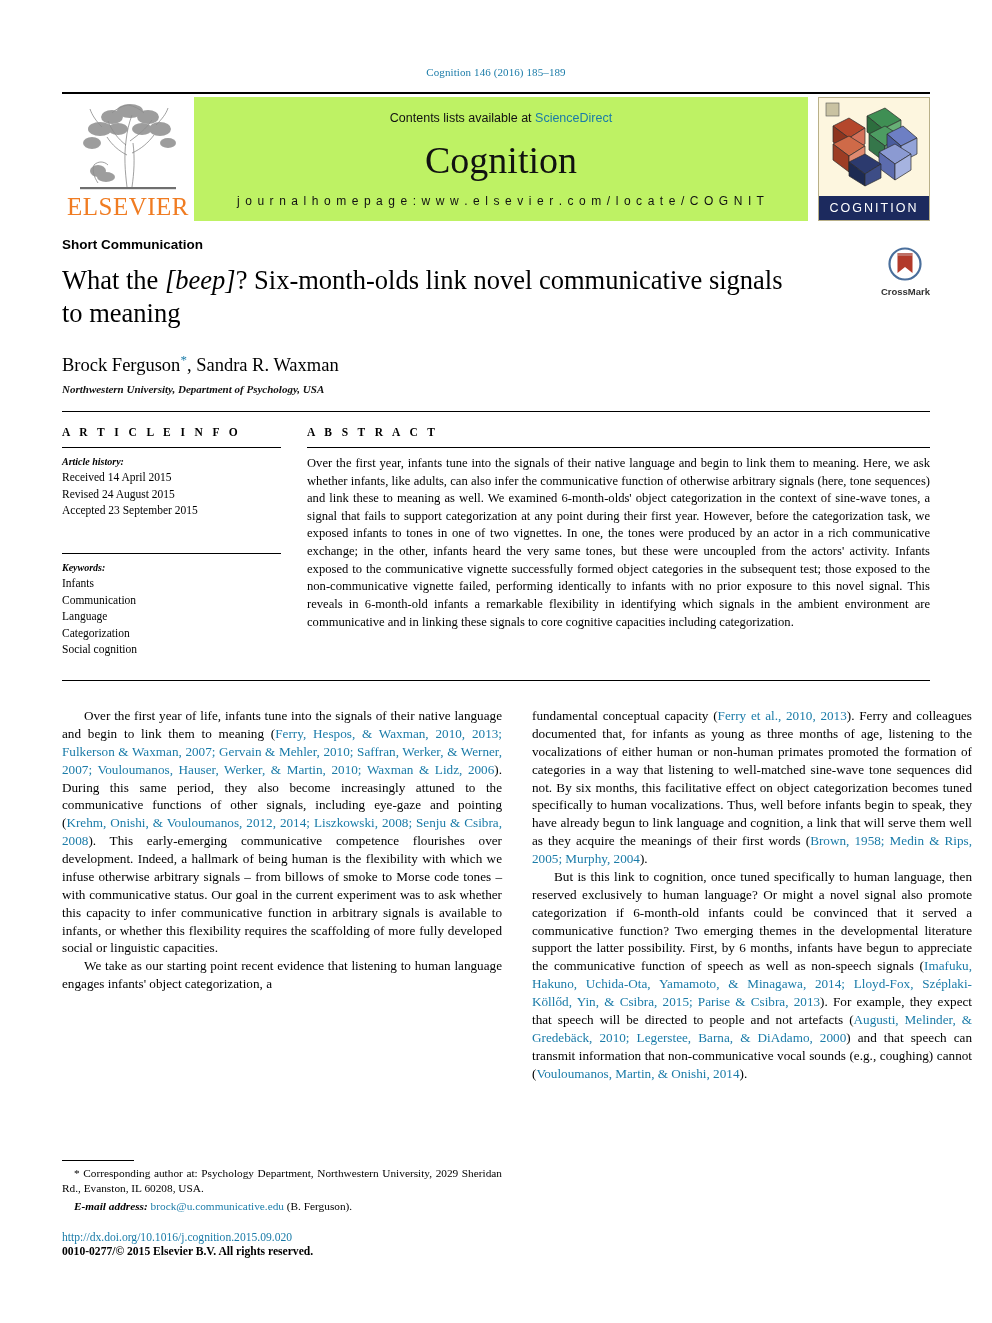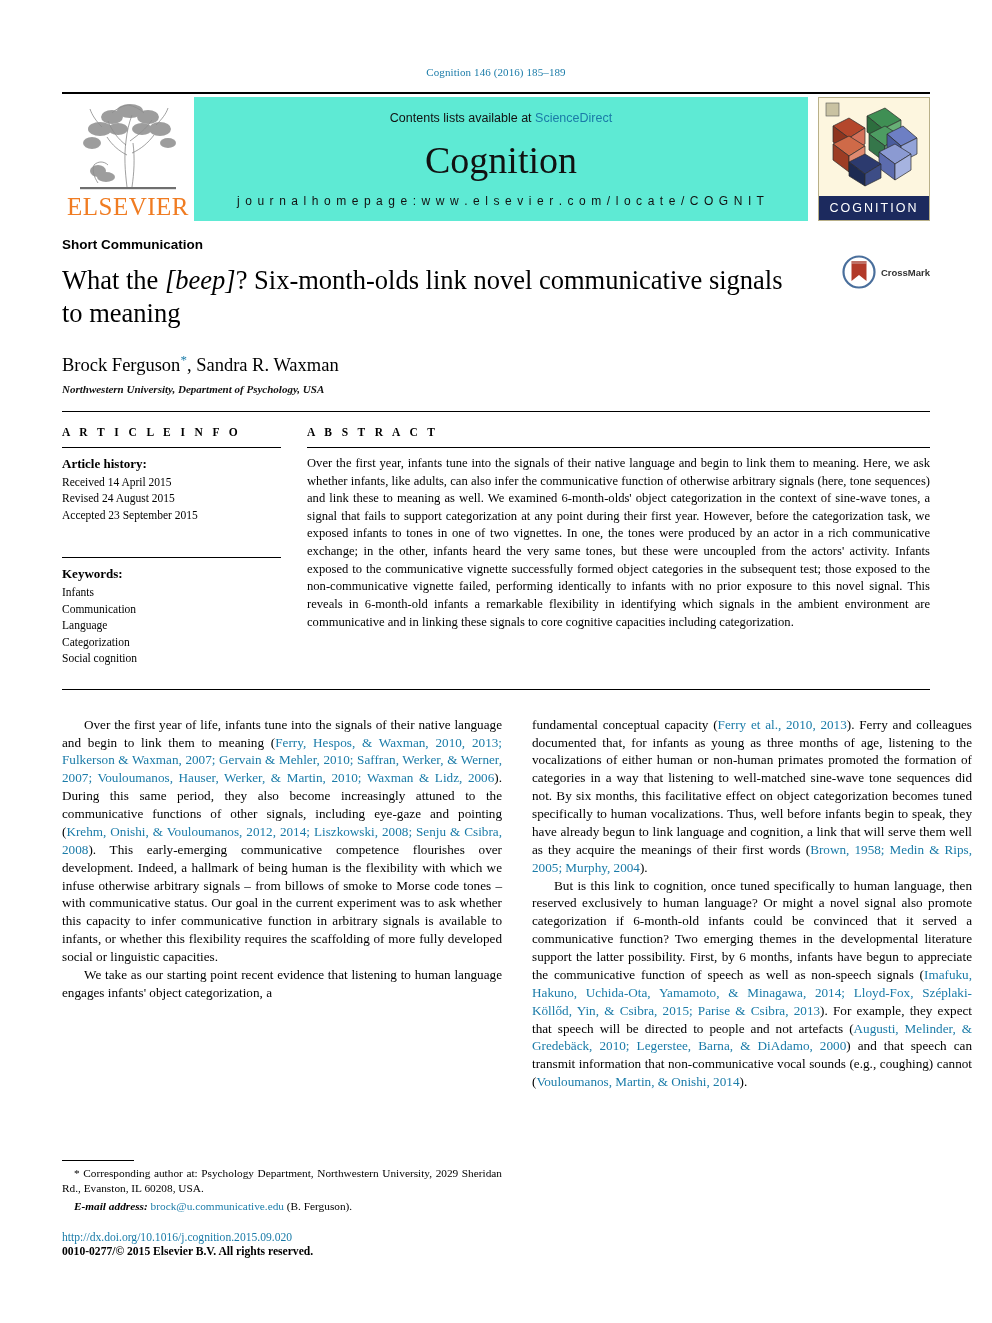--- a/index.html
+++ b/index.html
@@ -48,21 +48,21 @@
   .elsevier-word {
     font-family: "Liberation Serif", serif;
     font-size: 25px;
     letter-spacing: .5px;
     color: #f07c22;
     line-height: 1;
     margin-top: 1px;
   }
   .masthead-center {
     flex: 1 1 auto;
-    background: #5eead4;
+    background: #bef264;
     display: flex;
     flex-direction: column;
     justify-content: space-between;
     align-items: center;
     padding: 14px 0 13px 0;
   }
   .contents-line {
     font-family: "Liberation Sans", sans-serif;
     font-size: 12.5px;
     color: #111;
@@ -128,22 +128,22 @@
   .affil {
     font-family: "Liberation Serif", serif;
     font-style: italic;
     font-weight: bold;
     font-size: 11px;
     color: #111;
     margin-bottom: 16px;
   }
   .crossmark {
     position: absolute;
-    right: 0; top: 34px;
-    display: flex; align-items: center; gap: 5px;
+    right: 0; top: 26px;
+    display: flex; align-items: center; gap: 5px; flex-direction: column;
   }
   .crossmark-label {
     font-family: "Liberation Sans", sans-serif;
     font-size: 9.5px;
     font-weight: bold;
     color: #333;
   }
 
   
   .info-abs-rule-top { margin: 8px 62px 0 62px; border-top: 1px solid #000; }
@@ -156,22 +156,22 @@
   .col-abs { flex: 1 1 auto; }
   .sec-head {
     font-family: "Liberation Serif", serif;
     font-weight: bold;
     font-size: 11.5px;
     letter-spacing: 3.4px;
     margin-bottom: 9px;
   }
   .hr-thick { border-top: 1.6px solid #000; margin-bottom: 7px; }
   .info-label {
-    font-weight: bold;
-    font-size: 13px; font-family: "Liberation Serif", serif;
+    font-style: italic; font-weight: bold;
+    font-size: 10px; font-family: "Liberation Serif", serif;
   }
   .info-list {
     font-family: "Liberation Serif", serif;
     font-size: 11.5px;
     line-height: 1.44;
   }
   .keywords-block { margin-top: 34px; }
   .abs-text {
     font-family: "Liberation Serif", serif;
     font-size: 12.6px;

